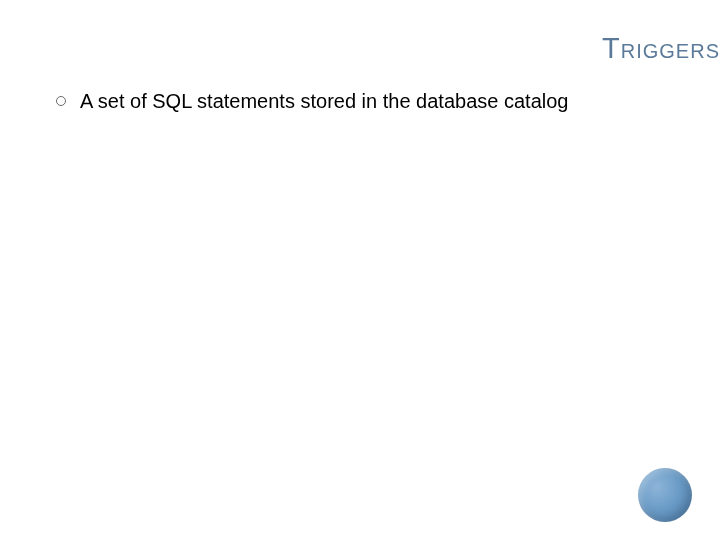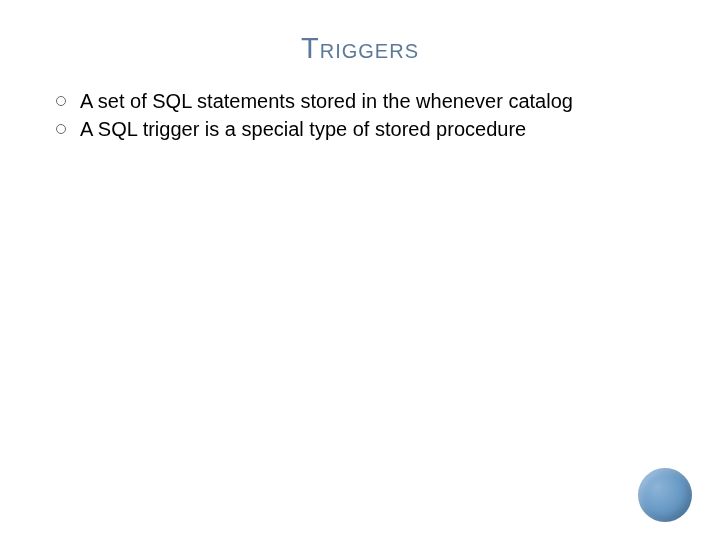--- a/index.html
+++ b/index.html
@@ -15,21 +15,21 @@
       position: relative;
       overflow: hidden;
     }
     .slide {
       width: 100%;
       height: 100%;
       position: relative;
       padding: 0;
     }
     .title {
-      text-align: center;
+      text-align: right;
       padding-top: 32px;
       padding-bottom: 24px;
       font-variant: small-caps;
       color: #5b7a9a;
       font-size: 29px;
       font-weight: 400;
       letter-spacing: 1px;
     }
     .content {
       padding-left: 56px;
@@ -68,21 +68,17 @@
     }
   </style>
 </head>
 <body>
 
 <div class="slide">
   <h1 class="title">Triggers</h1>
   <div class="content">
     <div class="bullet-item">
       <span class="bullet-marker"></span>
-      <span class="bullet-text">A set of  SQL statements stored in the whenever catalog</span>
-    </div>
-    <div class="bullet-item">
-      <span class="bullet-marker"></span>
-      <span class="bullet-text">A SQL trigger is a special type of stored procedure</span>
+      <span class="bullet-text">A set of  SQL statements stored in the database catalog</span>
     </div>
   </div>
   <div class="decoration-circle"></div>
 </div>
 
 </body></html>

